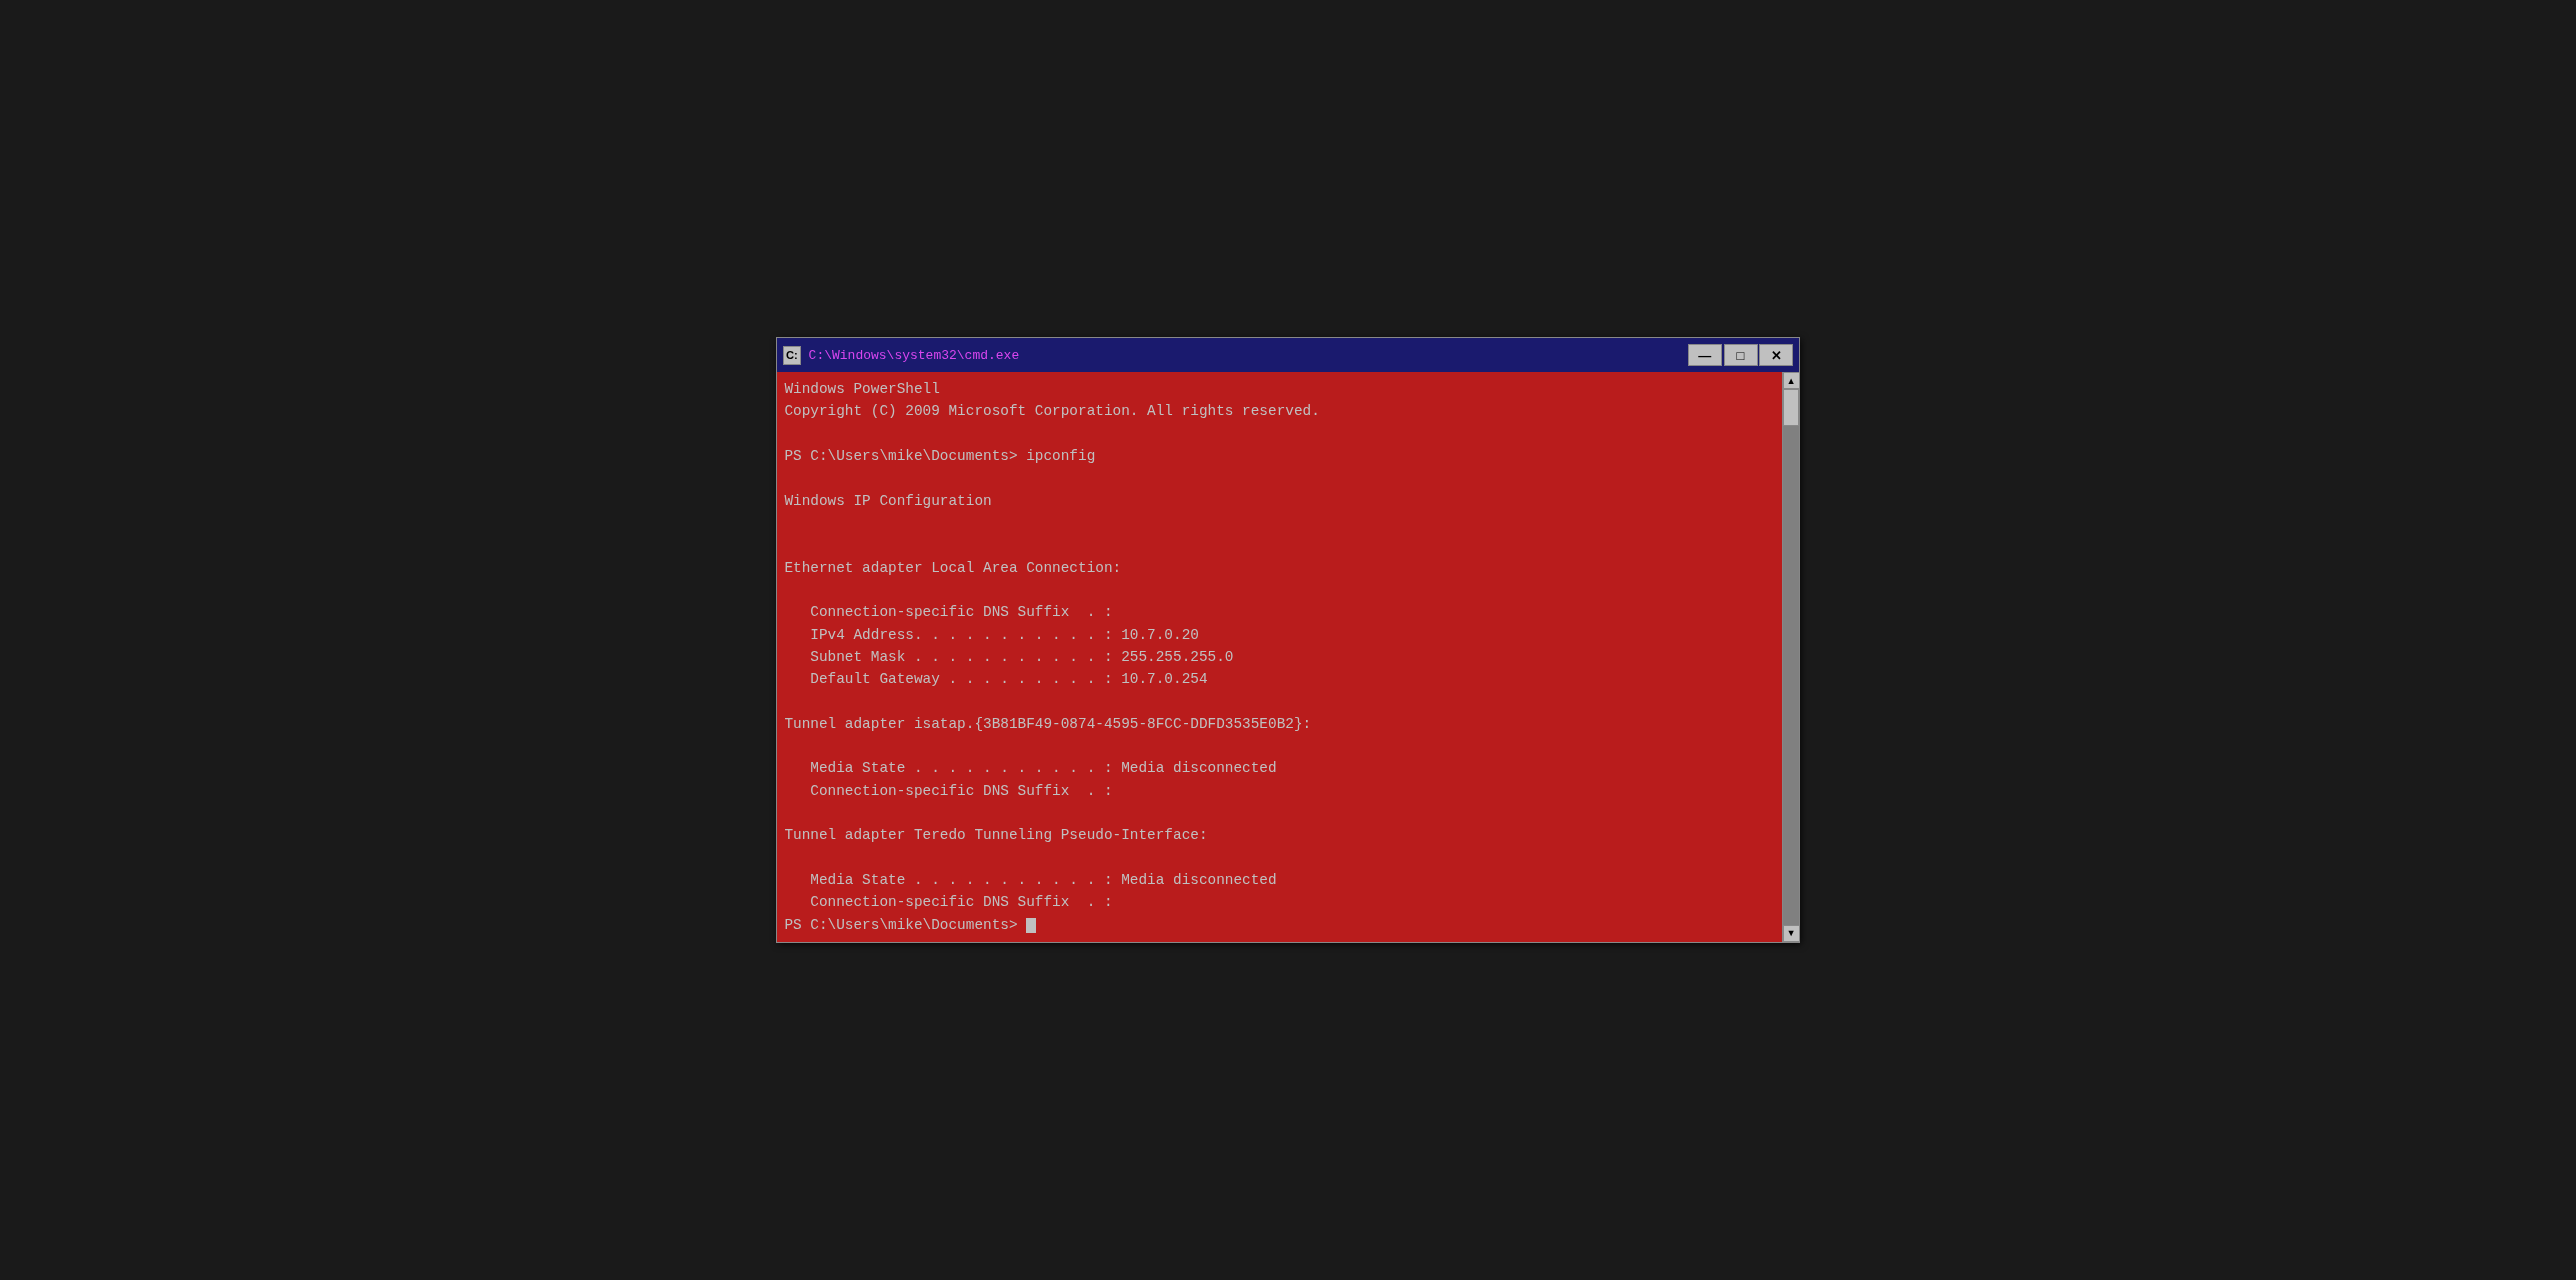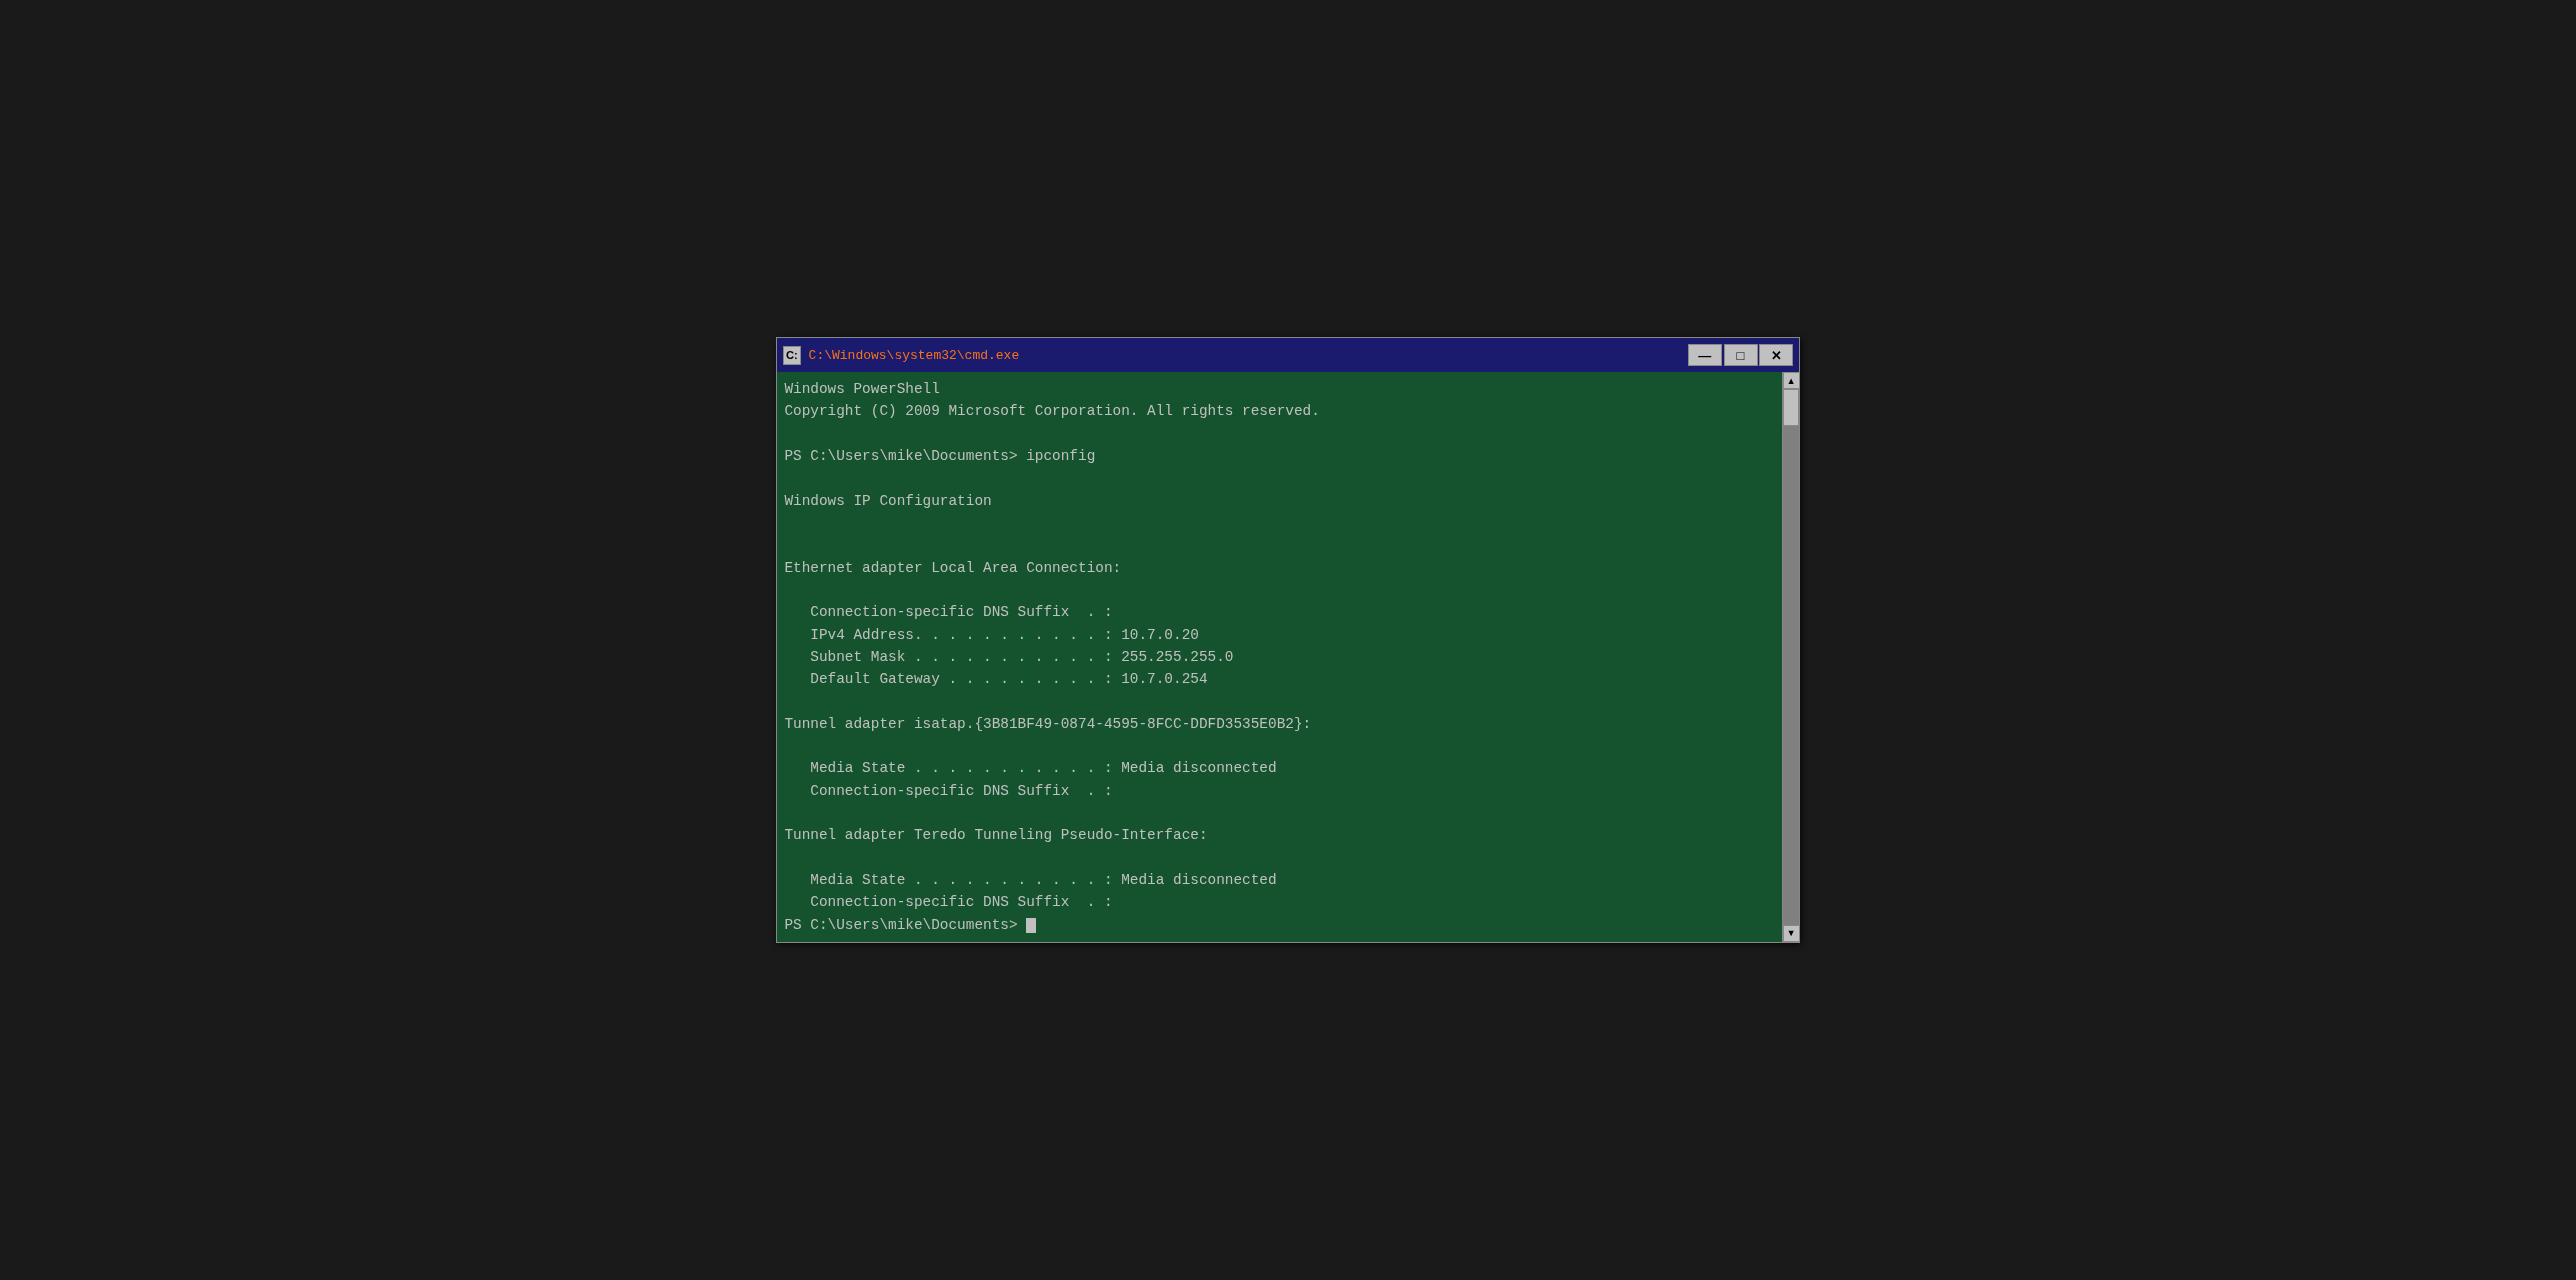--- a/index.html
+++ b/index.html
@@ -46,21 +46,21 @@
       display: flex;
       align-items: center;
       justify-content: center;
       font-size: 11.2px;
       color: #000;
       font-weight: bold;
       border: 0.9px solid #888;
     }
 
     .title-bar-text {
-      color: #f97316;
+      color: #d946ef;
       font-size: 13px;
       font-family: 'Courier New', monospace;
       font-weight: normal;
     }
 
     .title-bar-buttons {
       display: flex;
       gap: 1.9px;
     }
 
@@ -72,21 +72,21 @@
       cursor: pointer;
       display: flex;
       align-items: center;
       justify-content: center;
       font-size: 13px;
       color: #000;
       font-weight: bold;
     }
 
     .console-body {
-      background: #14532d;
+      background: #b91c1c;
       padding: 5.6px 7.4px;
       min-height: 465px;
       position: relative;
       overflow: hidden;
     }
 
     .console-text {
       font-family: 'Courier New', Lucida Console, monospace;
       font-size: 14.4px;
       line-height: 1.55;

